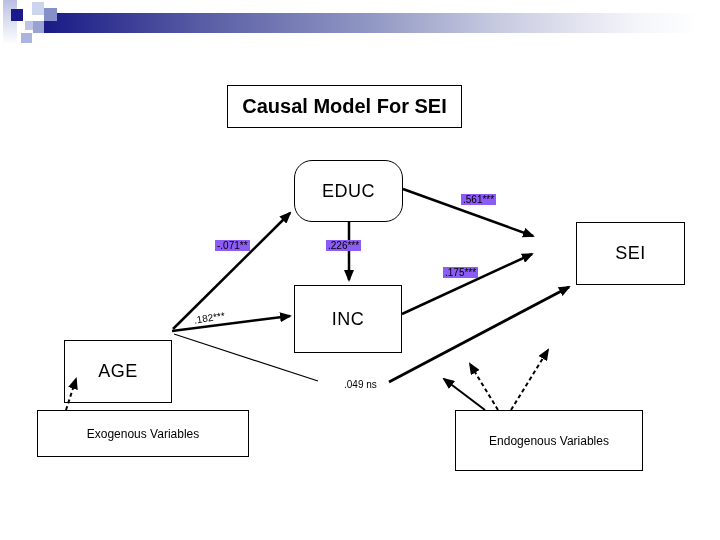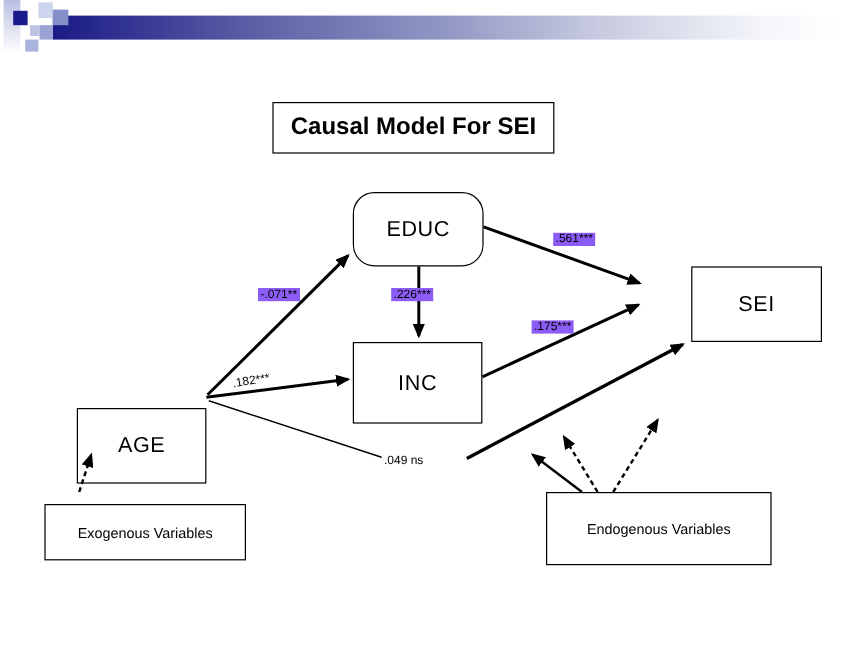--- a/index.html
+++ b/index.html
@@ -36,33 +36,33 @@
     box-sizing:border-box;text-align:center;
   }
   .title-box{left:227px;top:85px;width:235px;height:43px;border-width:1.5px;
     font-size:20px;font-weight:bold;}
   .node{font-size:18px;letter-spacing:0.5px;}
   .node-educ{left:294px;top:160px;width:109px;height:62px;border-radius:18px;}
   .node-sei{left:536px;top:222px;width:109px;height:63px;margin-left:40px;}
   .node-age{left:64px;top:300px;width:108px;height:63px;margin-top:40px;}
   .node-inc{left:294px;top:285px;width:108px;height:68px;}
   .legend-box{font-size:12px;}
-  .legend-exo{left:37px;top:420px;width:168px;height:47px;}
+  .legend-exo{left:37px;top:410px;width:212px;height:47px;}
   .legend-endo{left:455px;top:410px;width:188px;height:61px;}
   
   .coef{
     position:absolute;font-size:10px;background:#8b5cf6;padding:0 2px;
     white-space:nowrap;z-index:5;
   }
   .coef-561{left:461px;top:194px;}
   .coef-071{left:215px;top:240px;}
   .coef-226{left:326px;top:240px;}
   .coef-175{left:443px;top:267px;}
   .coef-182{left:192px;top:315px;background:transparent;transform:rotate(-9deg);transform-origin:left center;}
-  .coef-049{left:318px;top:379px;background:transparent;}
+  .coef-049{left:342px;top:379px;background:transparent;}
   
   svg.arrows{position:absolute;left:0;top:0;z-index:4;pointer-events:none;}
   svg.arrows line{stroke:var(--line);}
 </style>
 </head>
 <body>
 
 <div class="decor v-strip"></div>
 <div class="decor h-bar"></div>
 <div class="sq sq1"></div>

